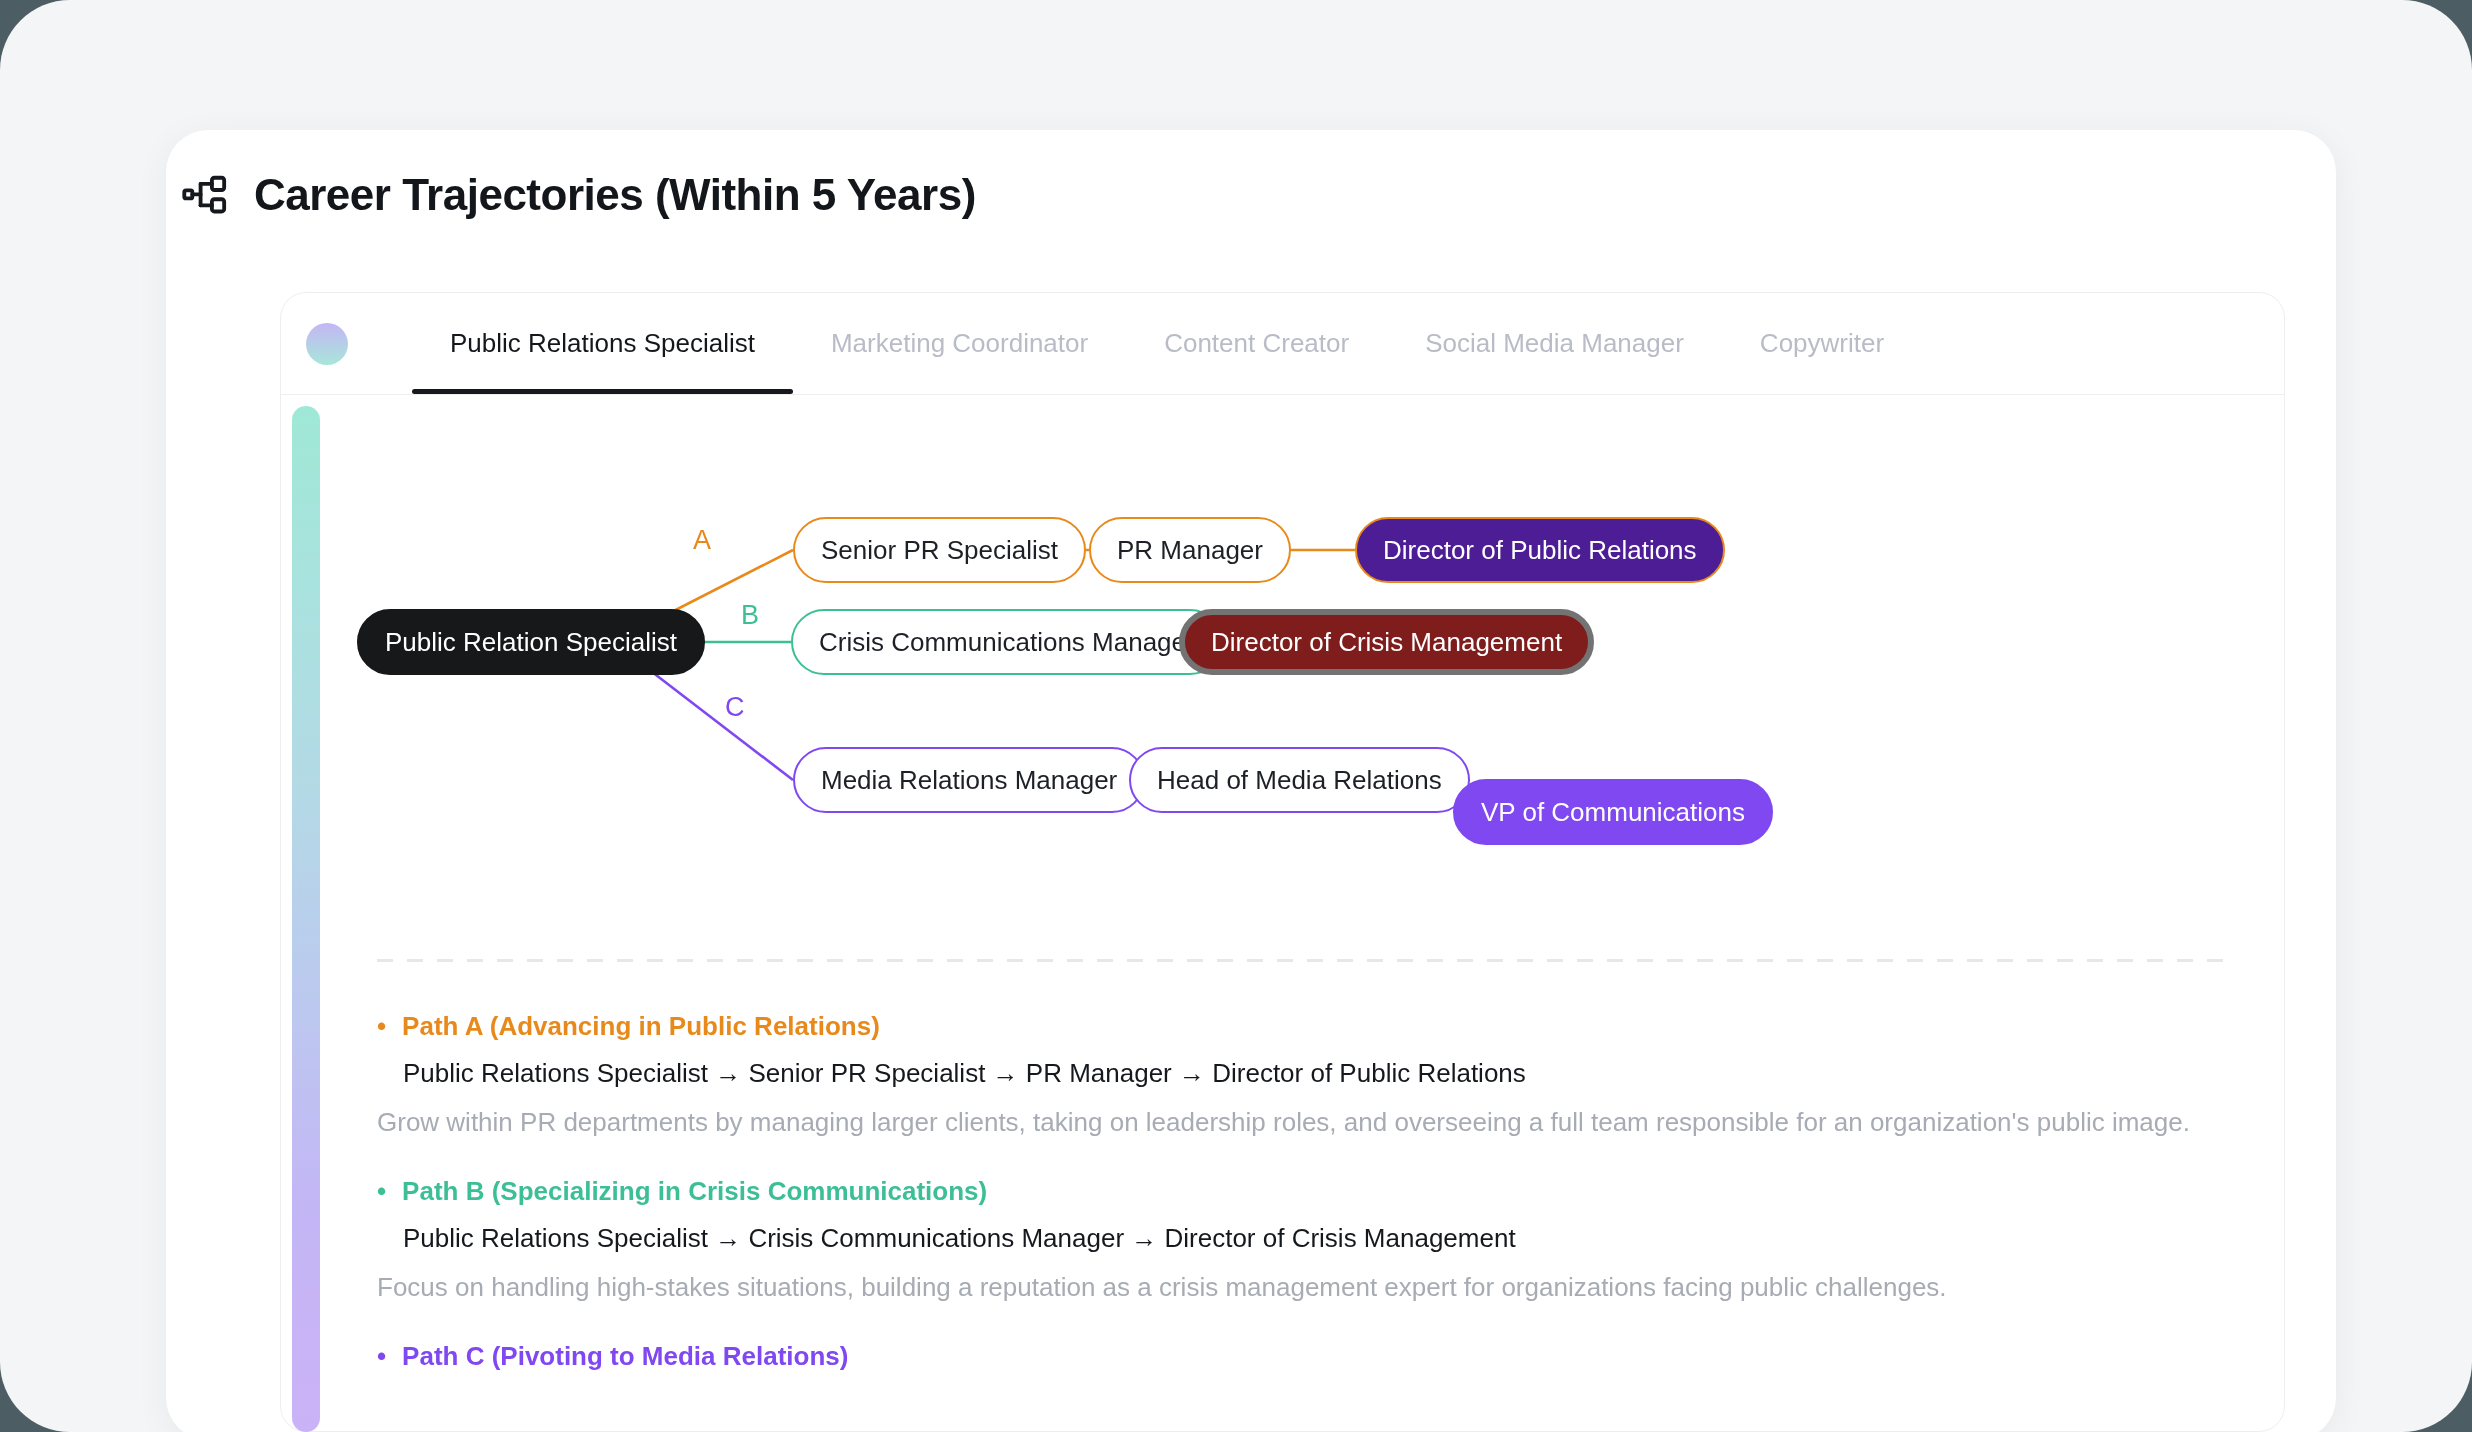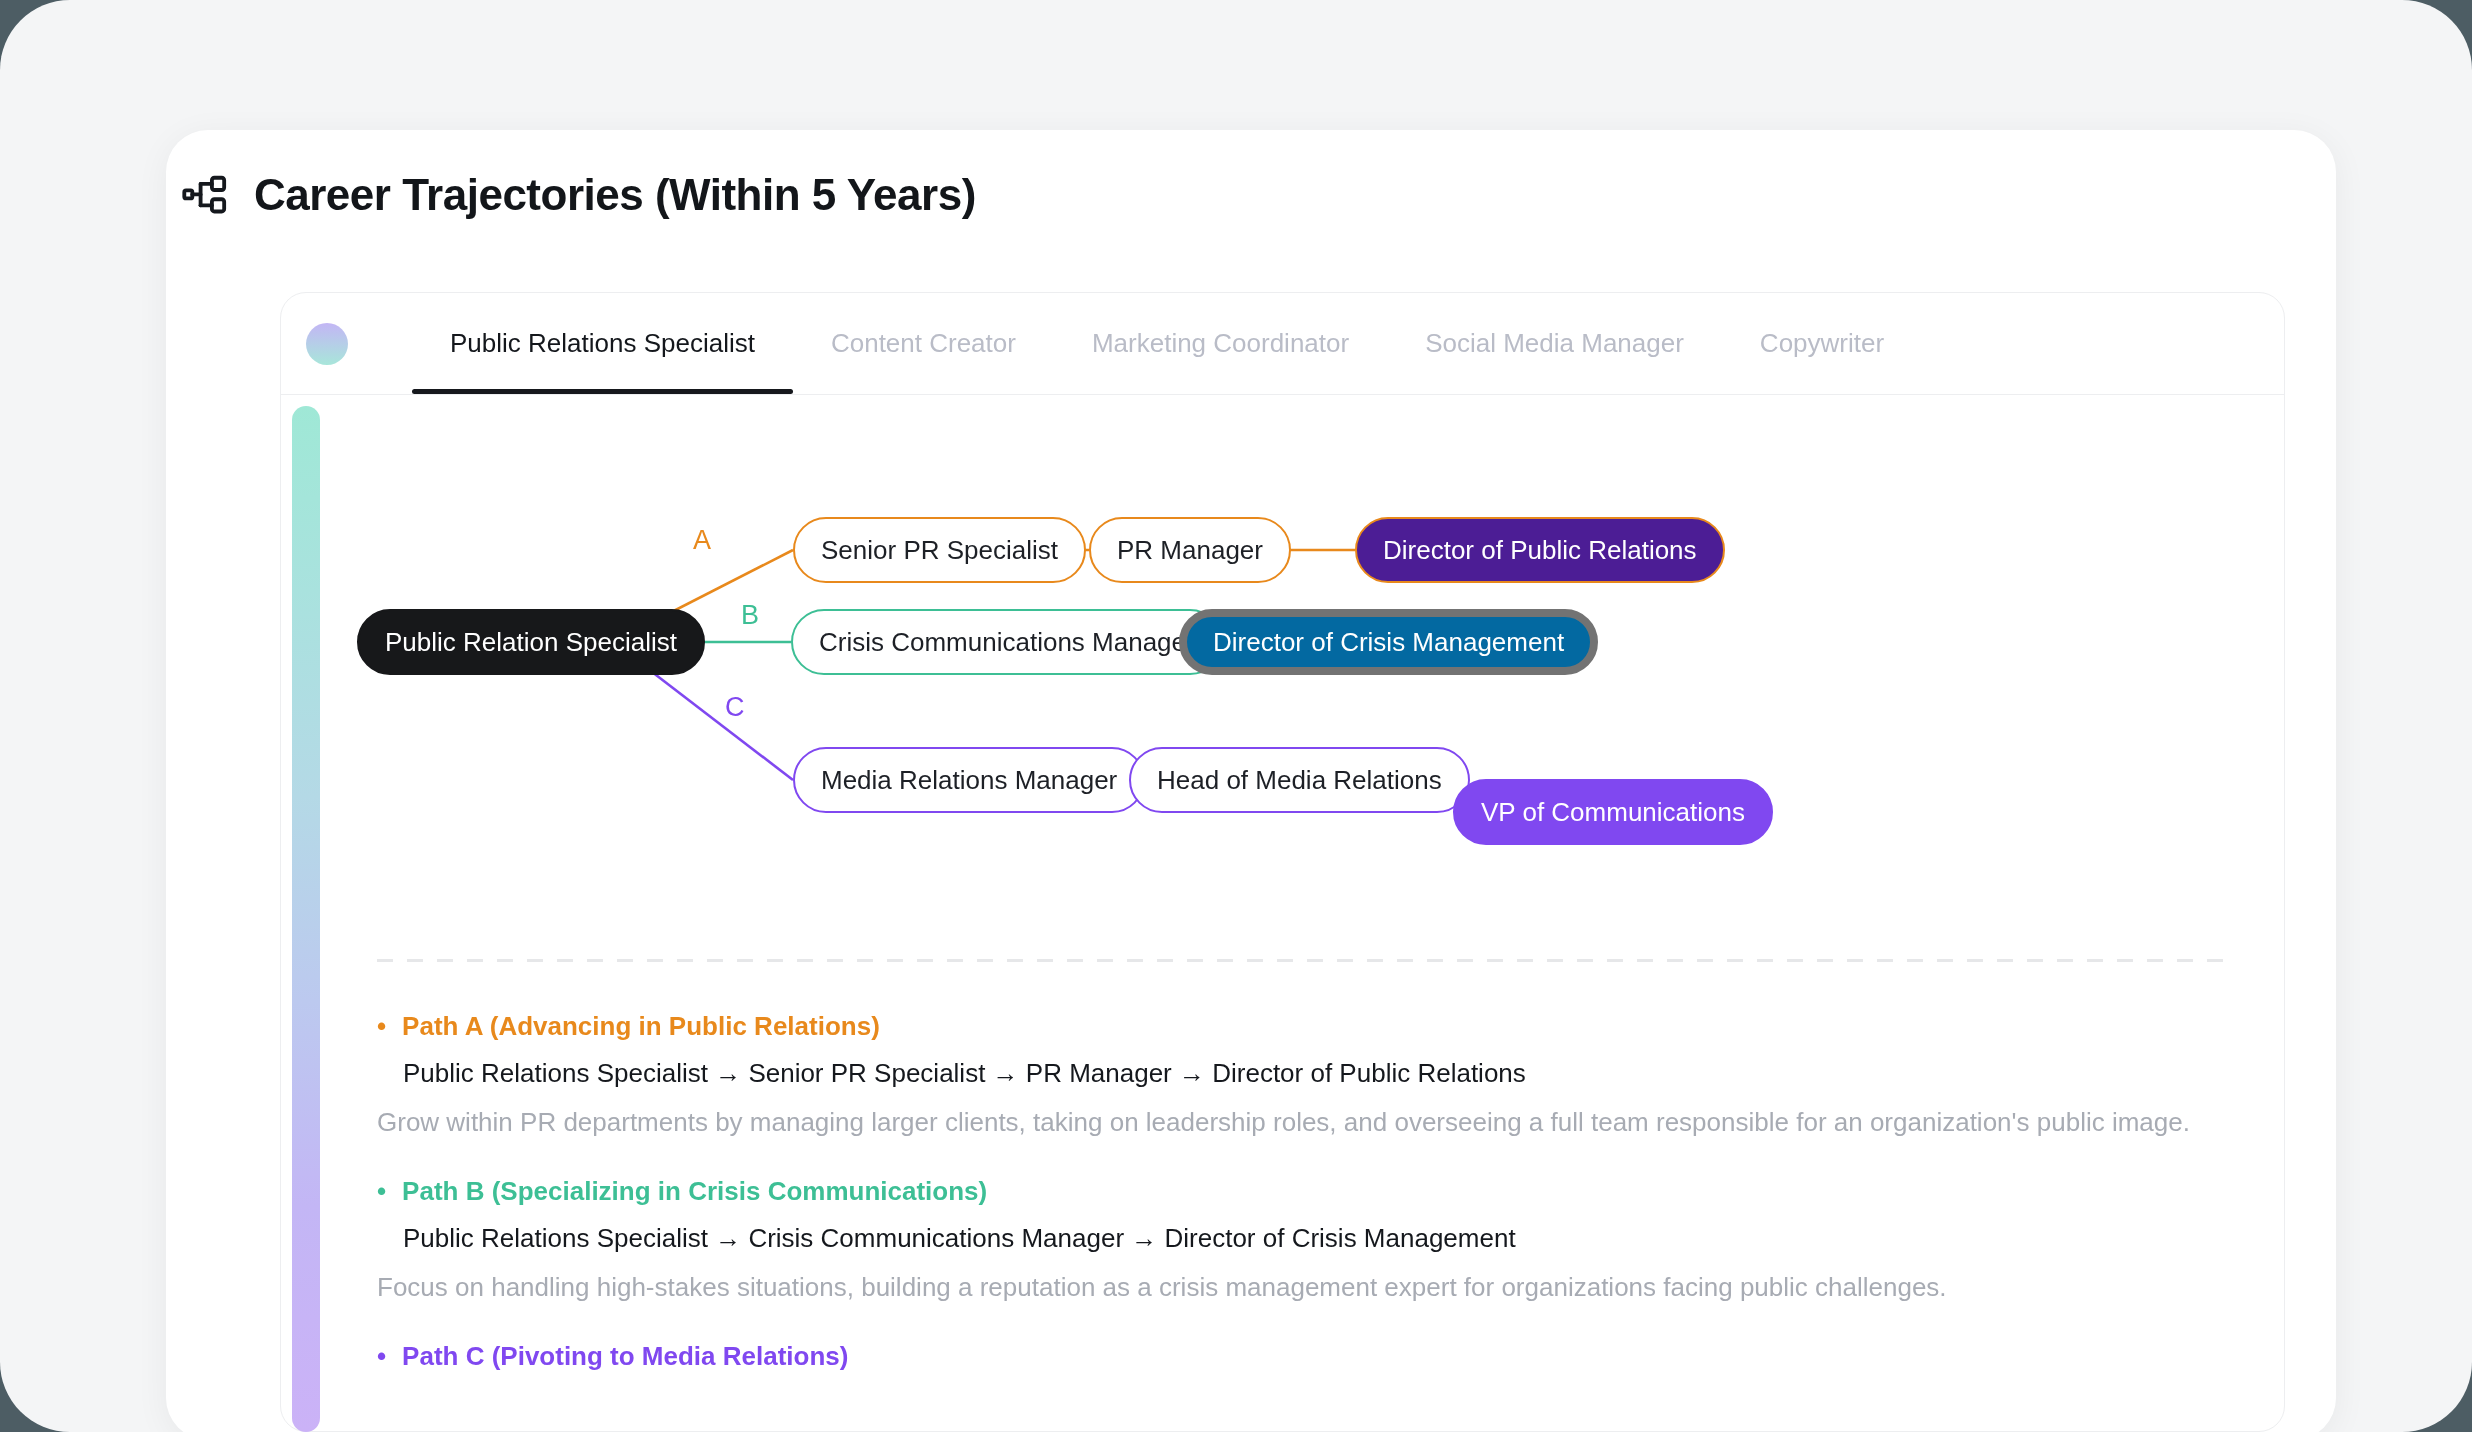--- a/index.html
+++ b/index.html
@@ -149,21 +149,21 @@
     font-size: 26px;
     white-space: nowrap;
     cursor: pointer;
   }
   .node.root  { background: #17181a; color: #ffffff; border: 2px solid #17181a; }
   .node.mid   { background: #ffffff; }
   .node.mid.a { border: 2px solid #e8891c; color: #1d2026; }
   .node.mid.b { border: 2px solid #3dbf95; color: #1d2026; }
   .node.mid.c { border: 2px solid #8048f0; color: #1d2026; }
   .node.end.a { background: #4c1d95; border: 2px solid #e8891c; color: #ffffff; }
-  .node.end.b { background: #0369a1; border: 8px solid #737373; color: #ffffff; }
+  .node.end.b { background: #7f1d1d; border: 6px solid #737373; color: #ffffff; }
   .node.end.c { background: #8048f0; border: 2px solid #8048f0; color: #ffffff; margin-top: 32px; }
 
   .branch-label {
     position: absolute;
     font-size: 27px;
     font-weight: 400;
   }
   .branch-label.a { color: #e8891c; }
   .branch-label.b { color: #3dbf95; }
   .branch-label.c { color: #8048f0; }
@@ -255,24 +255,24 @@
 
   <div id="inner-panel">
 
     <div id="tabs-strip">
       <div id="tab-avatar"></div>
       <div id="tab-list">
         <div class="tab-item active">
           <span>Public Relations Specialist</span>
         </div>
         <div class="tab-item">
+          <span>Marketing Coordinator</span>
+        </div>
+        <div class="tab-item">
           <span>Content Creator</span>
-        </div>
-        <div class="tab-item">
-          <span>Marketing Coordinator</span>
         </div>
         <div class="tab-item">
           <span>Social Media Manager</span>
         </div>
         <div class="tab-item">
           <span>Copywriter</span>
         </div>
       </div>
     </div>
 

